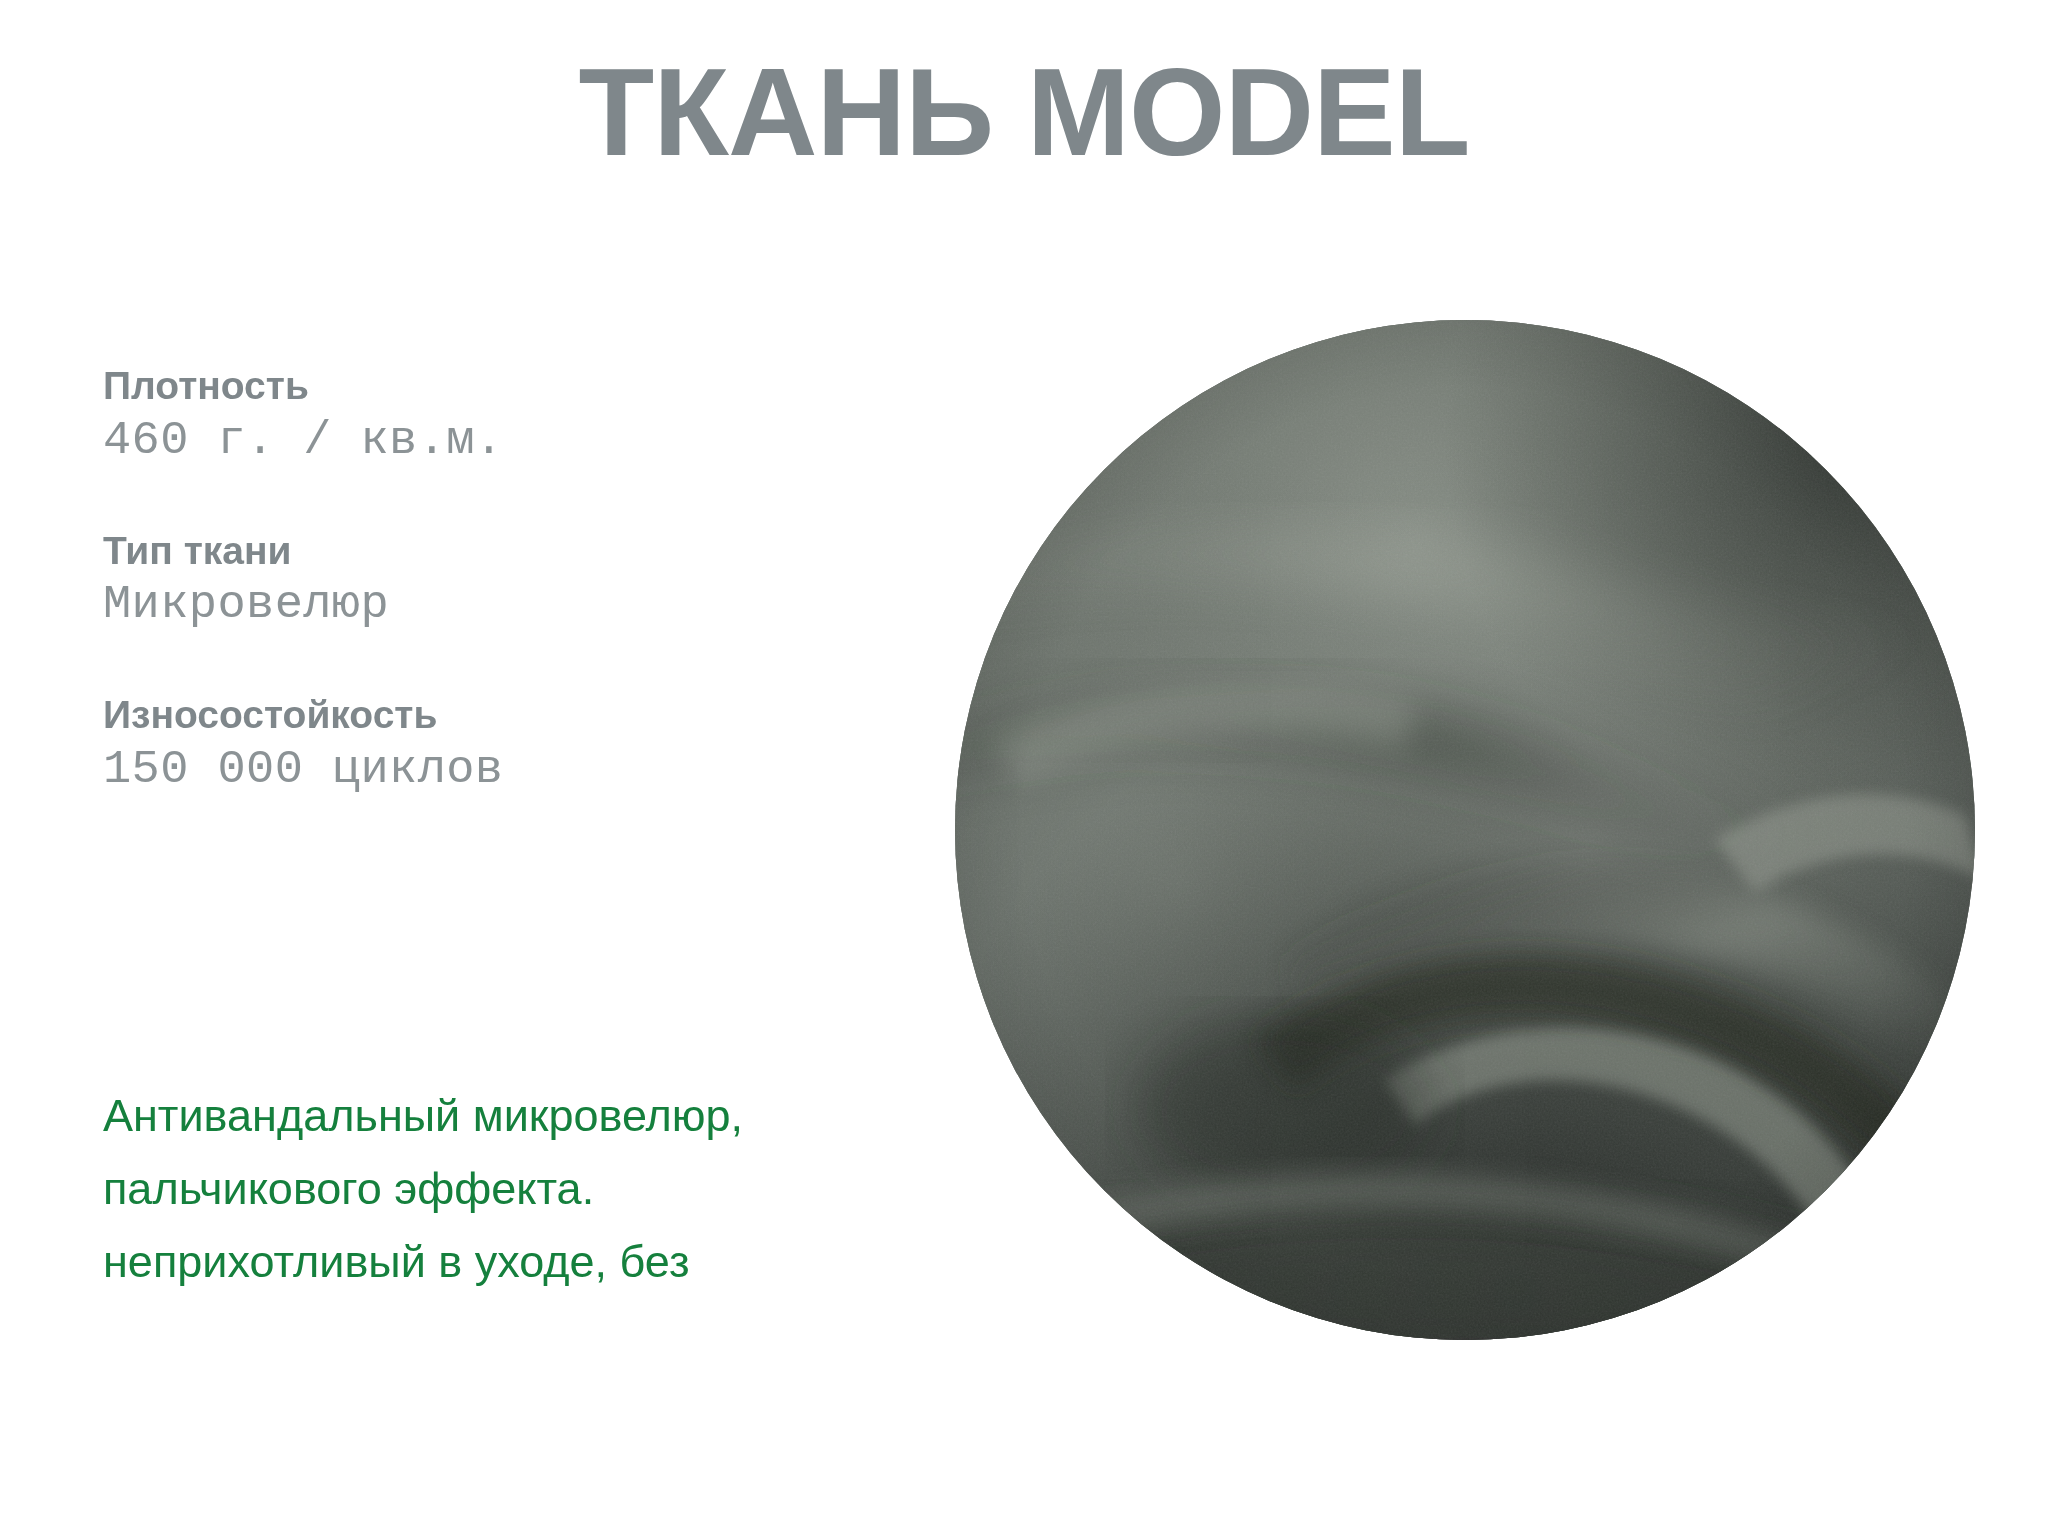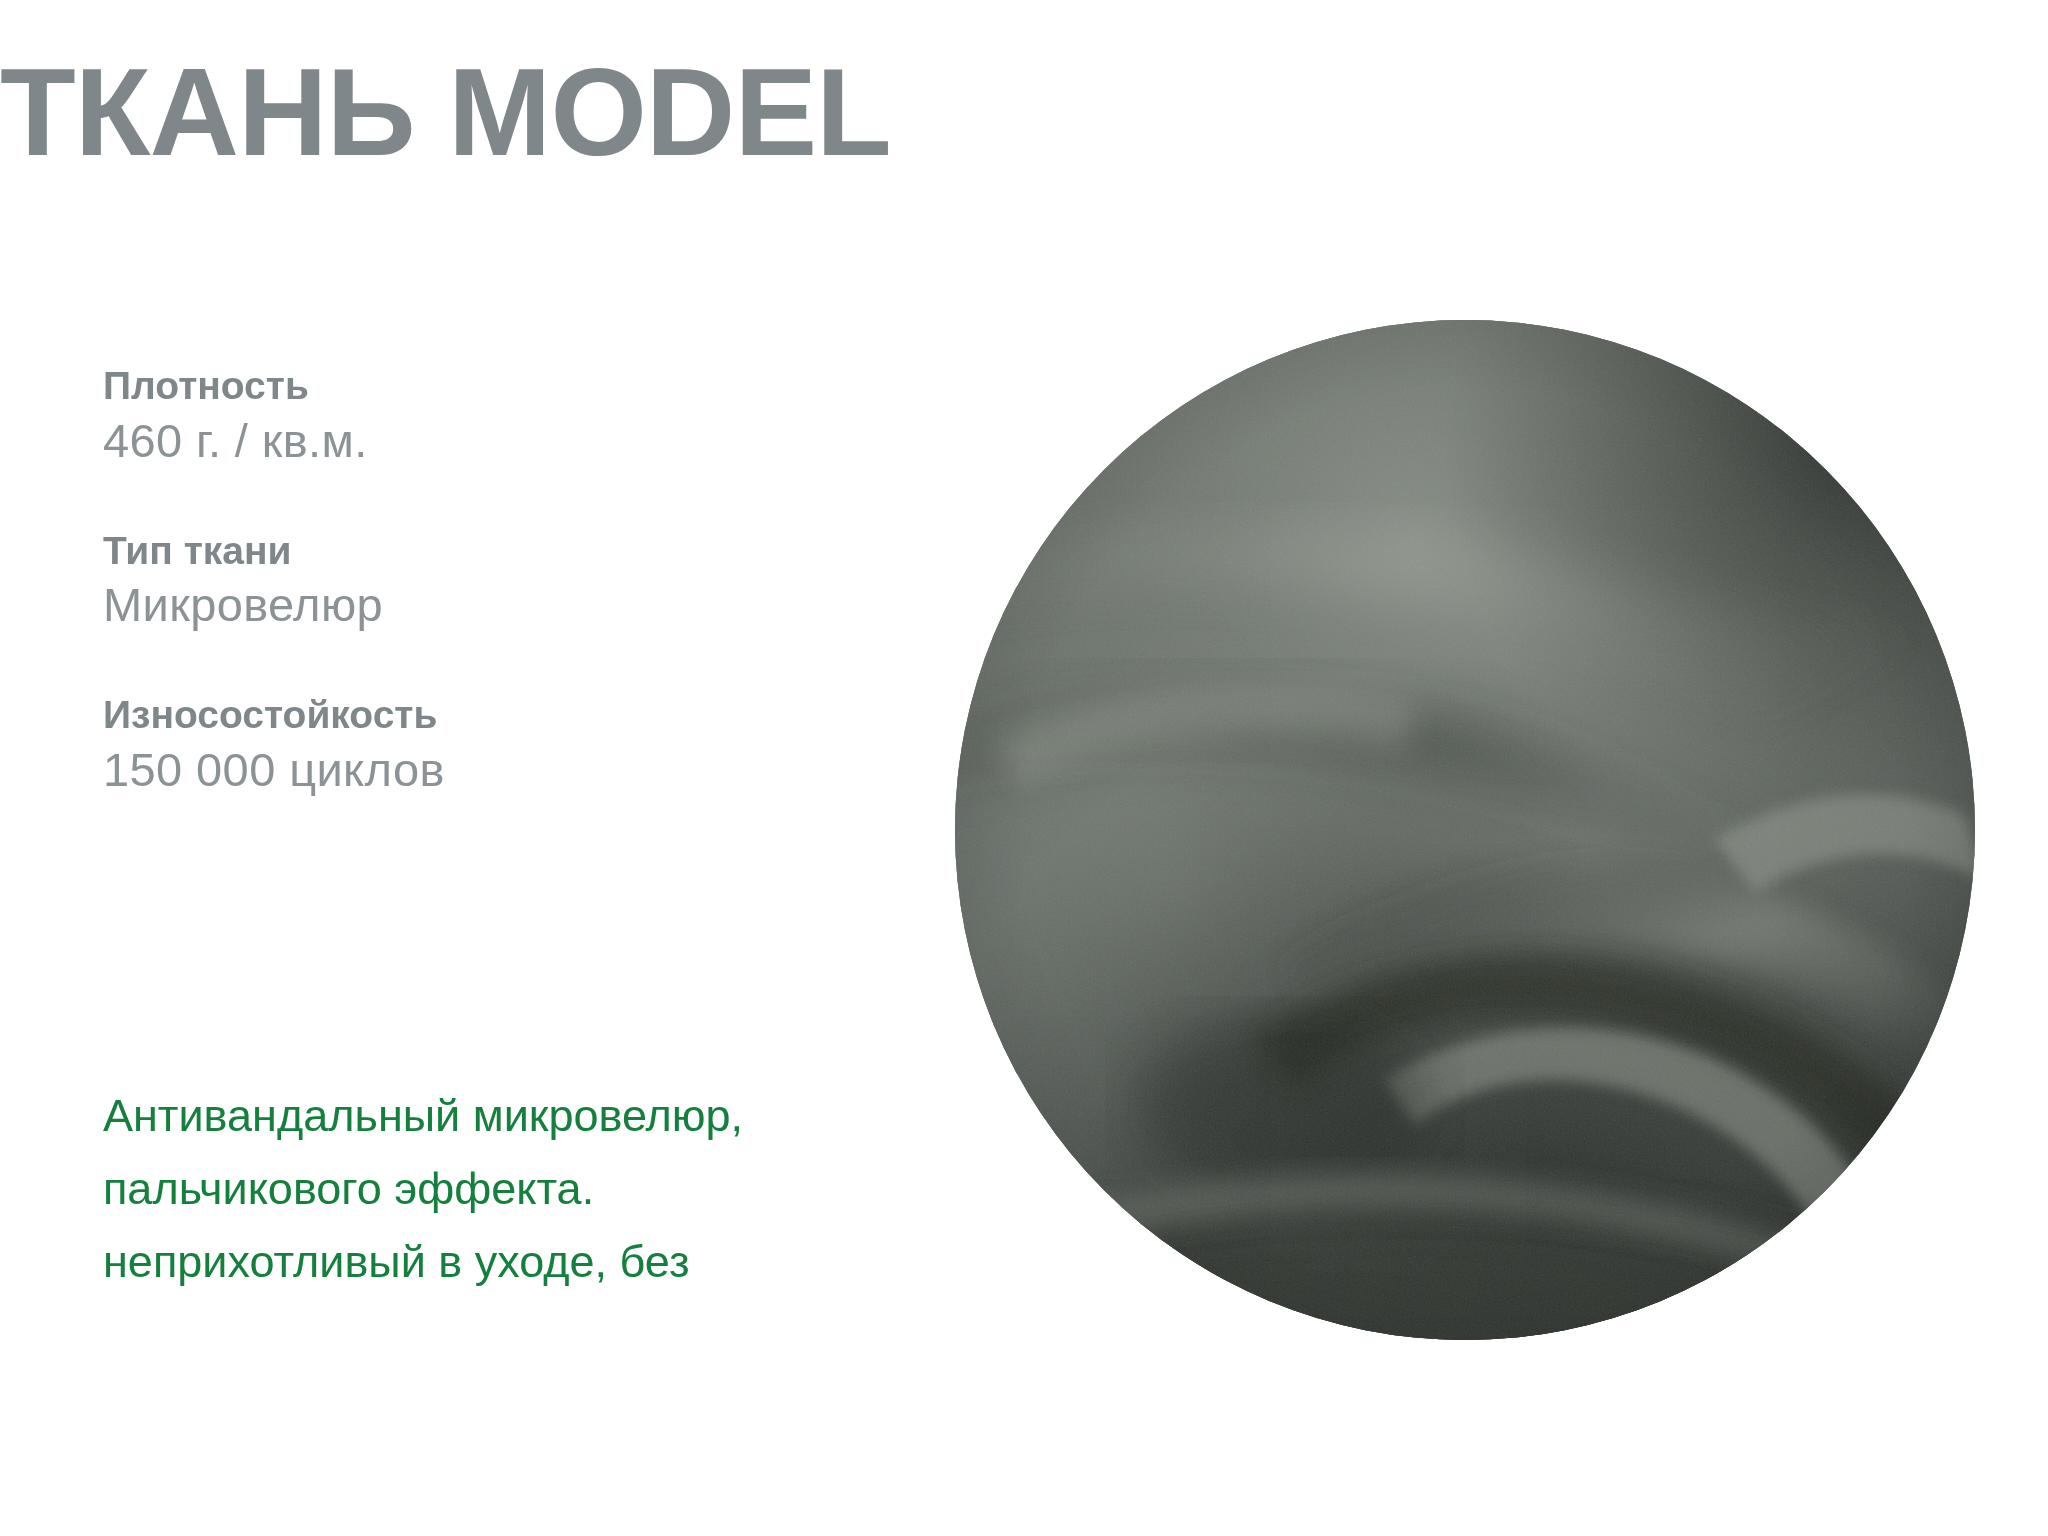--- a/index.html
+++ b/index.html
@@ -22,21 +22,21 @@
     background: #ffffff;
     overflow: hidden;
   }
 
   
   .title {
     position: absolute;
     left: 0;
     top: 44px;
     width: 2048px;
-    text-align: left;
+    text-align: center;
     font-size: 124px;
     font-weight: 700;
     letter-spacing: -1px;
     color: #7f878b;
     line-height: 1.1;
     white-space: nowrap;
   }
 
   
   .specs {
@@ -57,20 +57,21 @@
     line-height: 1.22;
     letter-spacing: 0px;
   }
 
   .spec-value {
     font-size: 47px;
     font-weight: 300;
     color: #8c9396;
     line-height: 1.30;
     letter-spacing: 0.4px;
+    font-family: Liberation Mono, monospace;
   }
 
   
   .description {
     position: absolute;
     left: 103px;
     top: 1080px;
     width: 930px;
     font-size: 45px;
     font-weight: 400;

